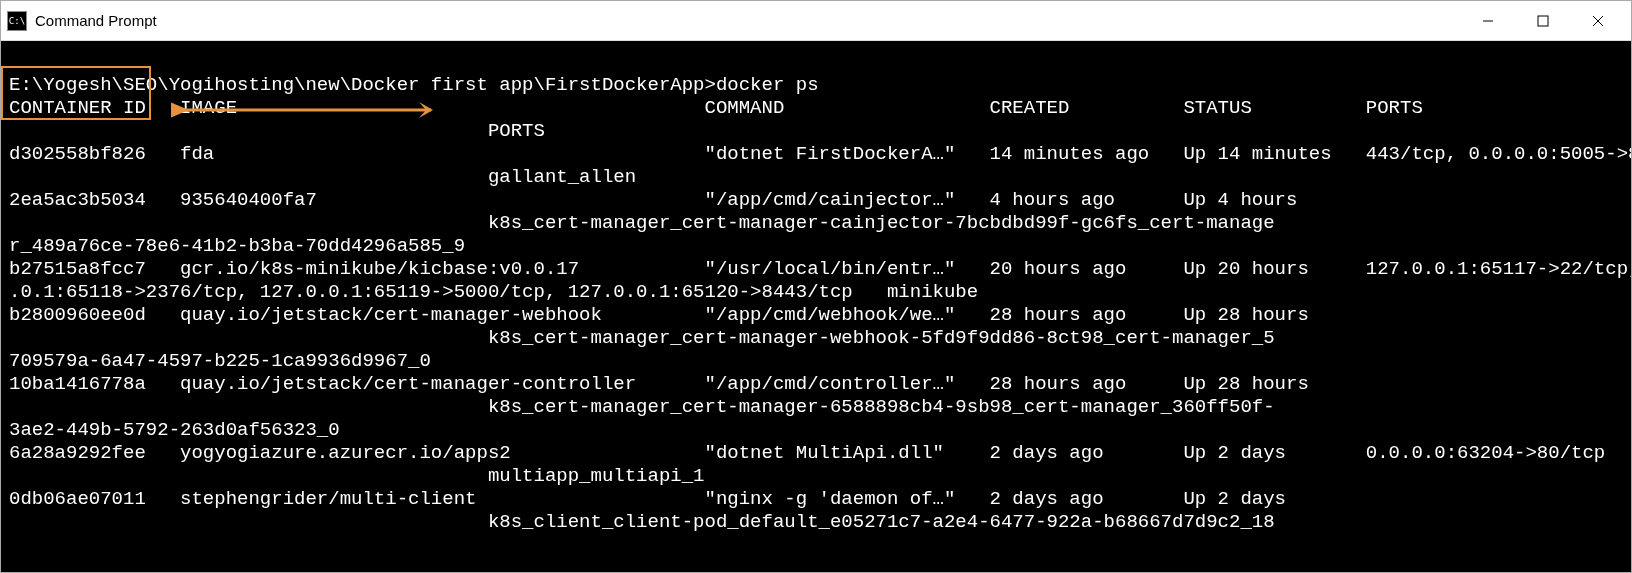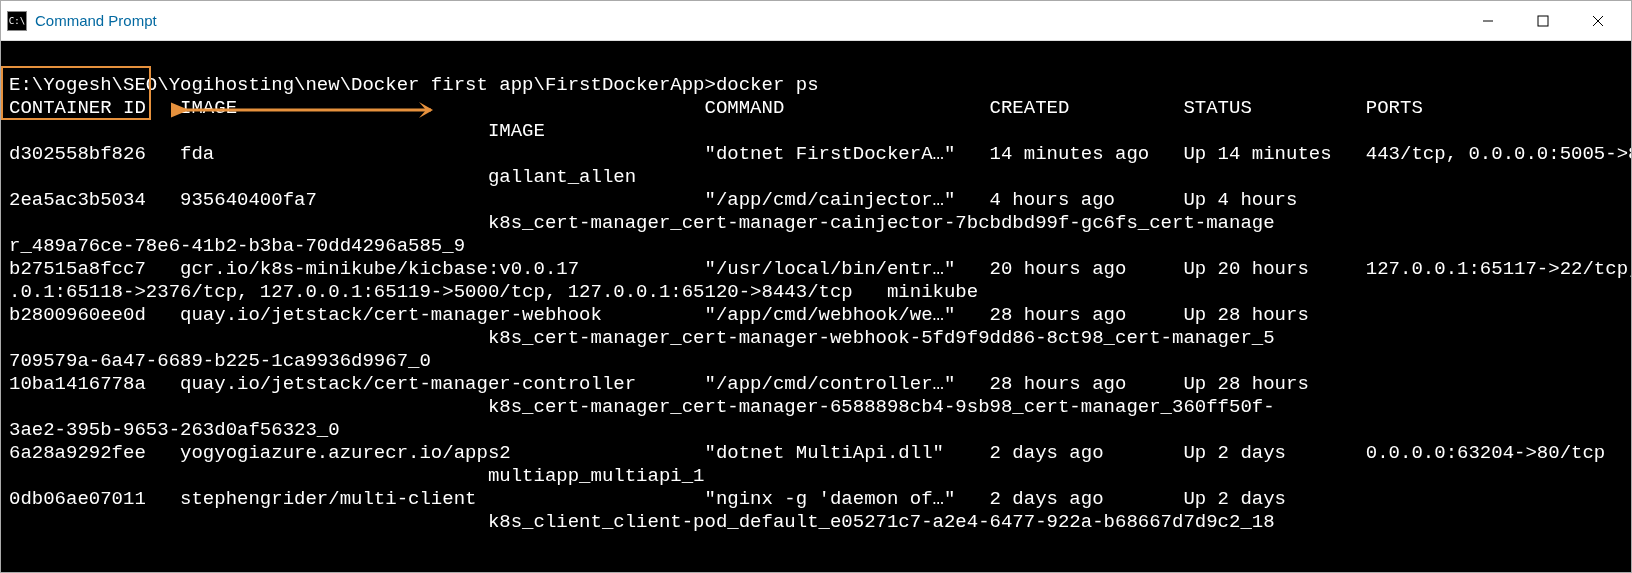--- a/index.html
+++ b/index.html
@@ -37,21 +37,21 @@
       display: flex;
       align-items: center;
       justify-content: center;
       color: #fff;
       font-size: 9px;
       font-family: monospace;
       margin-right: 8px;
     }
     .title-text {
       font-size: 15px;
-      color: #0369a1;
+      color: #000000;
       flex: 1;
     }
     .window-controls {
       display: flex;
       gap: 0;
     }
     .window-btn {
       width: 55px;
       height: 40px;
       display: flex;
@@ -119,34 +119,34 @@
         <svg width="12" height="12">
             <line x1="1" y1="1" x2="11" y2="11"></line>
             <line x1="11" y1="1" x2="1" y2="11"></line>
           </svg>
       </div>
     </div>
   </div>
   <div class="terminal">
 <span>E:\Yogesh\SEO\Yogihosting\new\Docker first app\FirstDockerApp&gt;docker ps</span>
 <span>CONTAINER ID   IMAGE                                         COMMAND                  CREATED          STATUS          PORTS</span>
-<span>                                          IMAGE</span>
+<span>                                          PORTS</span>
 <span>d302558bf826   fda                                           "dotnet FirstDockerA…"   14 minutes ago   Up 14 minutes   443/tcp, 0.0.0.0:5005-&gt;80/tcp</span>
 <span>                                          gallant_allen</span>
 <span>2ea5ac3b5034   935640400fa7                                  "/app/cmd/cainjector…"   4 hours ago      Up 4 hours</span>
 <span>                                          k8s_cert-manager_cert-manager-cainjector-7bcbdbd99f-gc6fs_cert-manage</span>
 <span>r_489a76ce-78e6-41b2-b3ba-70dd4296a585_9</span>
 <span>b27515a8fcc7   gcr.io/k8s-minikube/kicbase:v0.0.17           "/usr/local/bin/entr…"   20 hours ago     Up 20 hours     127.0.0.1:65117-&gt;22/tcp, 127.0</span>
 <span>.0.1:65118-&gt;2376/tcp, 127.0.0.1:65119-&gt;5000/tcp, 127.0.0.1:65120-&gt;8443/tcp   minikube</span>
 <span>b2800960ee0d   quay.io/jetstack/cert-manager-webhook         "/app/cmd/webhook/we…"   28 hours ago     Up 28 hours</span>
 <span>                                          k8s_cert-manager_cert-manager-webhook-5fd9f9dd86-8ct98_cert-manager_5</span>
-<span>709579a-6a47-6689-b225-1ca9936d9967_0</span>
+<span>709579a-6a47-4597-b225-1ca9936d9967_0</span>
 <span>10ba1416778a   quay.io/jetstack/cert-manager-controller      "/app/cmd/controller…"   28 hours ago     Up 28 hours</span>
 <span>                                          k8s_cert-manager_cert-manager-6588898cb4-9sb98_cert-manager_360ff50f-</span>
-<span>3ae2-395b-9653-263d0af56323_0</span>
+<span>3ae2-449b-5792-263d0af56323_0</span>
 <span>6a28a9292fee   yogyogiazure.azurecr.io/apps2                 "dotnet MultiApi.dll"    2 days ago       Up 2 days       0.0.0.0:63204-&gt;80/tcp</span>
 <span>                                          multiapp_multiapi_1</span>
 <span>0db06ae07011   stephengrider/multi-client                    "nginx -g 'daemon of…"   2 days ago       Up 2 days</span>
 <span>                                          k8s_client_client-pod_default_e05271c7-a2e4-6477-922a-b68667d7d9c2_18</span>
     <div class="highlight-box"></div>
     <div class="arrow-annotation">
       <svg width="270" height="30">
         <defs>
           <marker id="arrowhead" markerWidth="12" markerHeight="10" refX="2" refY="5" orient="auto">
             <polygon points="12 0, 0 5, 12 10, 8 5" fill="#e6913d"></polygon>

